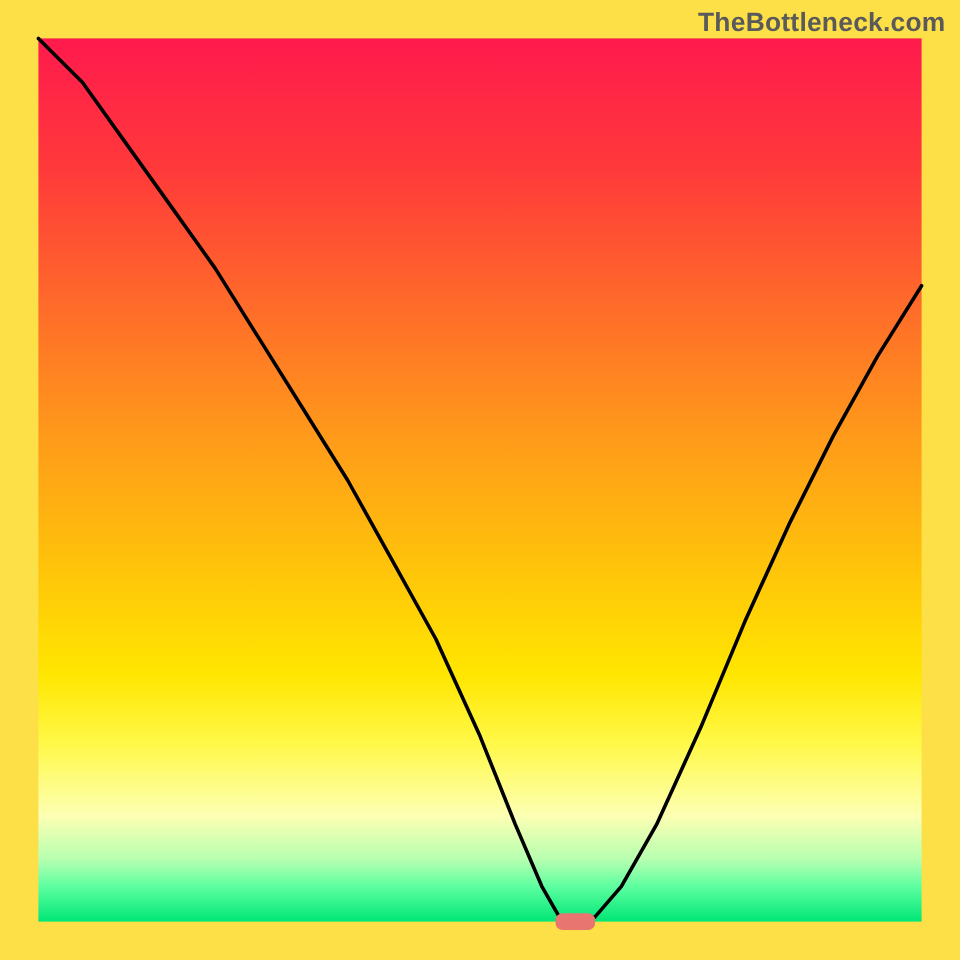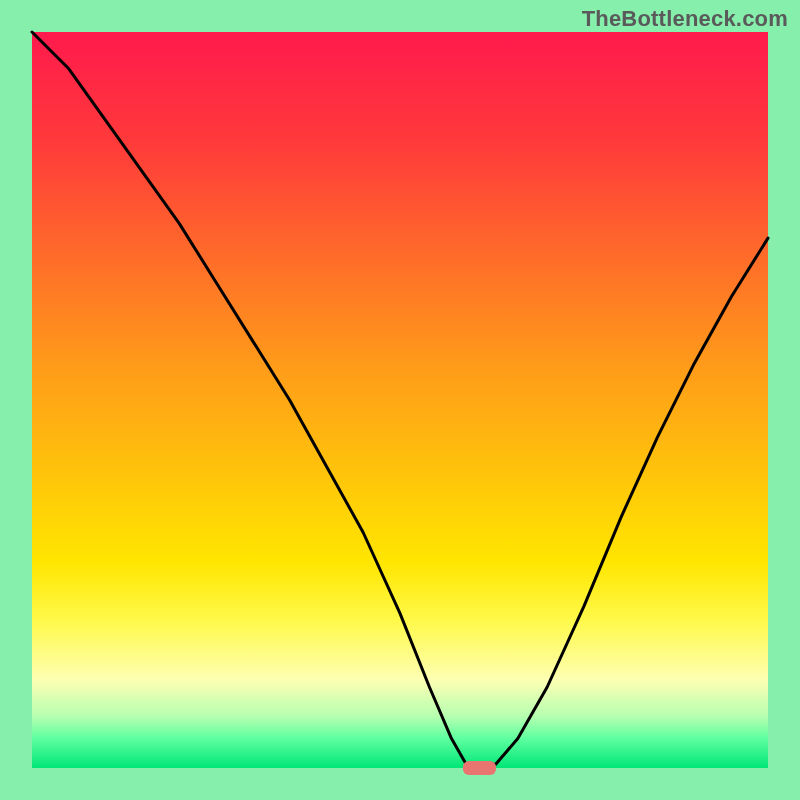--- a/index.html
+++ b/index.html
@@ -7,21 +7,21 @@
     padding: 0;
     width: 800px;
     height: 800px;
     background: #000;
     overflow: hidden;
   }
   .container {
     position: relative;
     width: 800px;
     height: 800px;
-    background: #86efac;
+    background: #fde047;
   }
   .plot-area {
     position: absolute;
     left: 32px;
     top: 32px;
     width: 736px;
     height: 736px;
     background: linear-gradient(to bottom,
       #ff1a4d 0%,
       #ff3a3a 15%,

